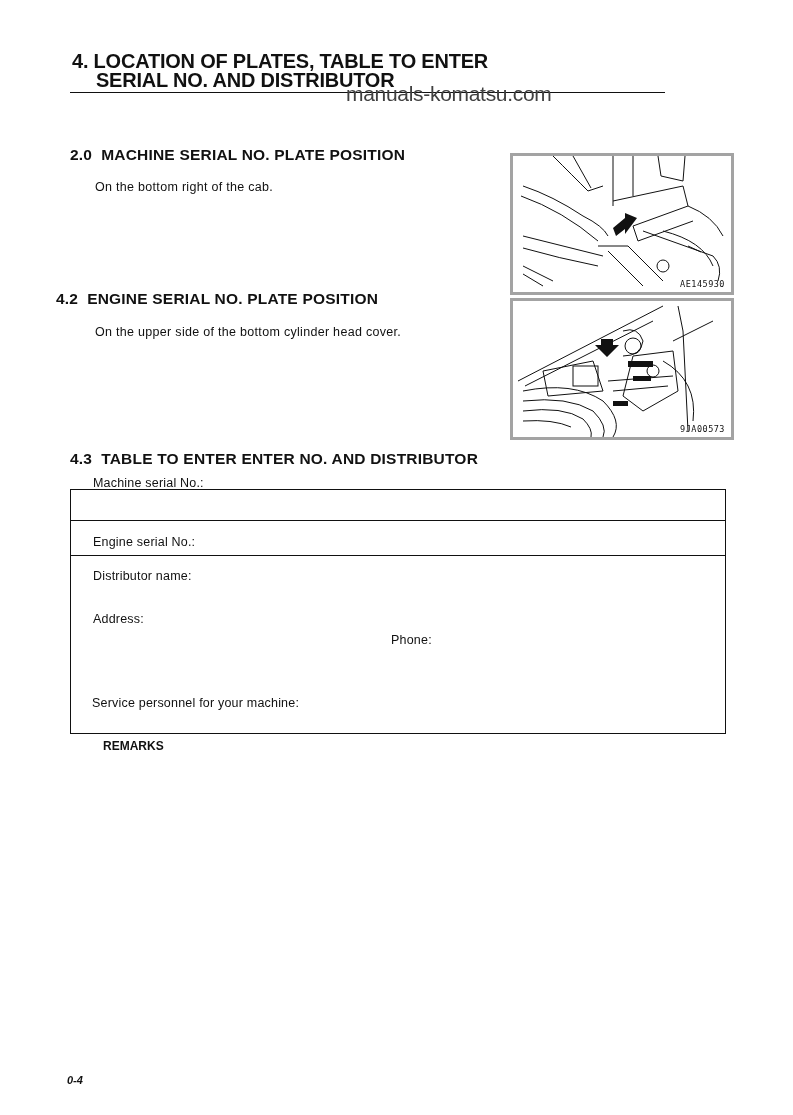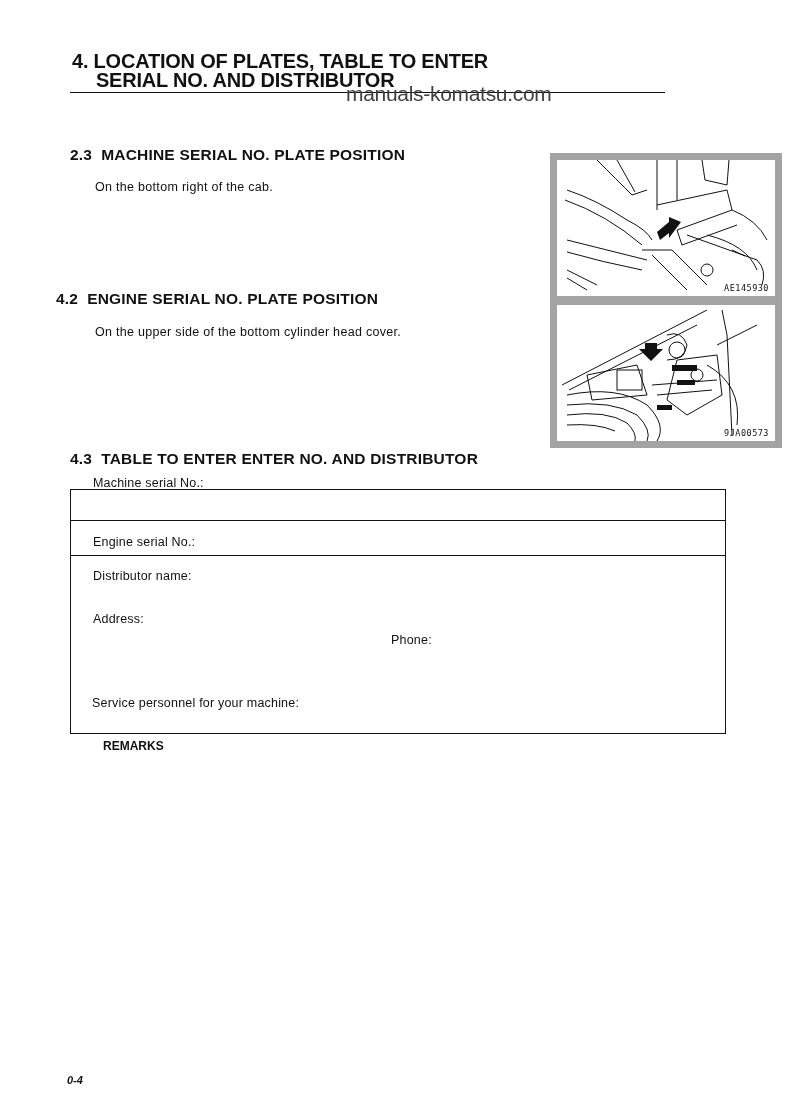--- a/index.html
+++ b/index.html
@@ -4,36 +4,36 @@
 <style>
   html, body { margin:0; padding:0; background:#ffffff; }
   body { width:793px; height:1115px; position:relative; overflow:hidden; color:#111; font-family:"Liberation Sans", sans-serif; }
   .abs { position:absolute; }
   .title { font-weight:bold; font-size:21px; line-height:20px; letter-spacing:-0.2px; transform:scaleX(0.95); transform-origin:left top; }
   .watermark { font-size:21px; color:#404040; letter-spacing:-0.3px; }
   .sec { font-weight:bold; font-size:15.5px; letter-spacing:0.2px; }
   .body { font-size:12.5px; letter-spacing:0.3px; }
   .hline { position:absolute; height:1px; background:#111; }
   .vline { position:absolute; width:1px; background:#111; }
-  .fig { position:absolute; border:7px solid #a3a3a3; background:#fff; overflow:hidden;margin-left:40px; }
+  .fig { position:absolute; border:3px solid #a3a3a3; background:#fff; overflow:hidden; }
   .figcode { position:absolute; font-family:"DejaVu Sans Mono", monospace; font-size:8.5px; letter-spacing:0.5px; }
   .label { font-size:12.5px; letter-spacing:0.2px; }
   .remarks { font-weight:bold; font-size:12px; }
   .pagenum { font-size:11px; font-weight:bold; }
 </style>
 </head>
 <body>
 
 <div class="abs title" style="left:72px;top:51px;">4. LOCATION OF PLATES, TABLE TO ENTER</div>
 <div class="abs title" style="left:96px;top:70px;">SERIAL NO. AND DISTRIBUTOR</div>
 <div class="hline" style="left:70px;top:92px;width:595px;"></div>
 <div class="abs watermark" style="left:346px;top:82px;">manuals-komatsu.com</div>
 
 <div class="abs sec" style="left:70px;top:146px;">
-  <span>2.3</span>&nbsp;
+  <span>2.0</span>&nbsp;
   <span>MACHINE SERIAL NO. PLATE POSITION</span>
 </div>
 <div class="abs body" style="left:95px;top:180px;">On the bottom right of the cab.</div>
 
 <div class="fig" style="left:510px;top:153px;width:218px;height:136px;">
   <svg width="218" height="136" viewBox="0 0 218 136">
     <g fill="none" stroke="#111" stroke-width="1">
       <path d="M10 30 Q40 40 70 60 Q90 70 95 80"></path>
       <path d="M8 40 Q50 55 85 85"></path>
       <path d="M40 0 Q60 20 75 35 L90 30"></path>

